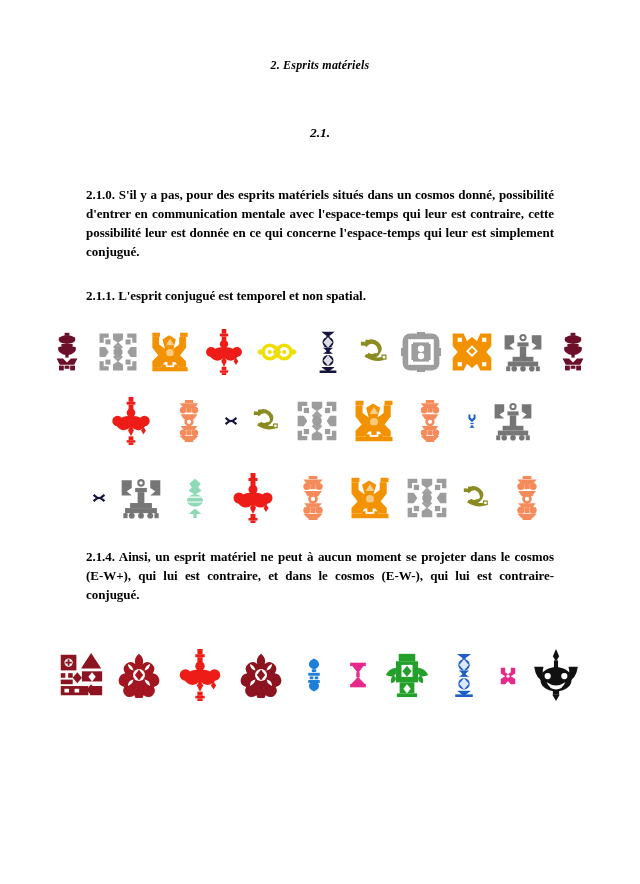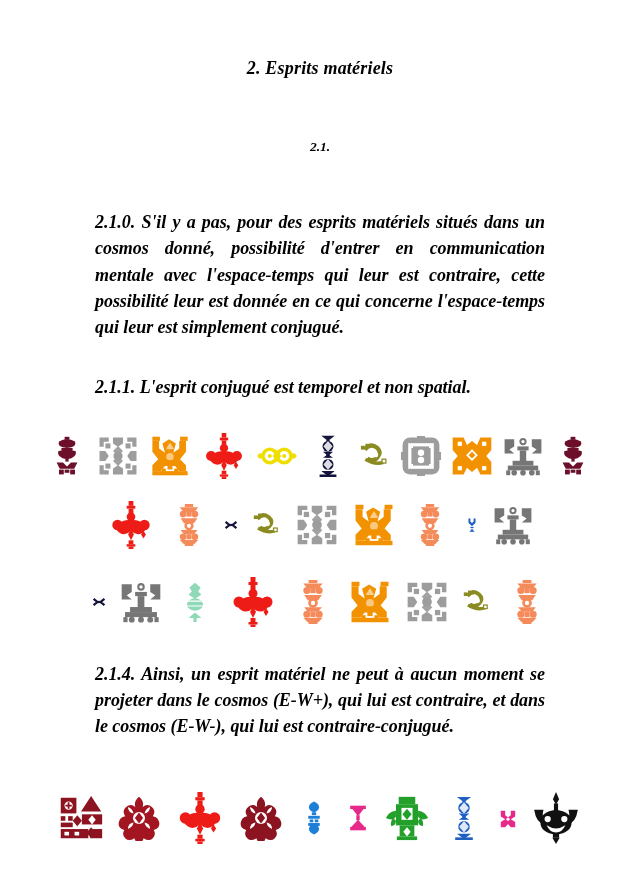--- a/index.html
+++ b/index.html
@@ -19,40 +19,39 @@
     position: relative;
     width: 640px;
     height: 884px;
     box-sizing: border-box;
     padding: 0 78px;
   }
   .doc-title {
     text-align: center;
     font-weight: bold;
     font-style: italic;
-    font-size: 18px;
+    font-size: 12px;
     letter-spacing: 0.2px;
     margin: 0;
     padding-top: 58px;
   }
   .section-number {
     text-align: center;
     font-weight: bold;
     font-style: italic;
     font-size: 13.5px;
-    margin: 12px;
+    margin: 4px;
     padding-top: 48px;
   }
   .para {
     font-weight: bold;
-    font-style: italic;
-    font-size: 18px;
+    font-size: 13px;
     line-height: 1.46;
     text-align: justify;
-    margin: 17px;
+    margin: 8px;
     letter-spacing: -0.05px;
   }
   .p-210 { padding-top: 37px; }
   .p-211 { padding-top: 17px; }
   .p-212 { padding-top: 17px; }
   .p-213 { padding-top: 17px; }
   .p-214 { padding-top: 17px; }
 
   .glyph-row {
     display: flex;

